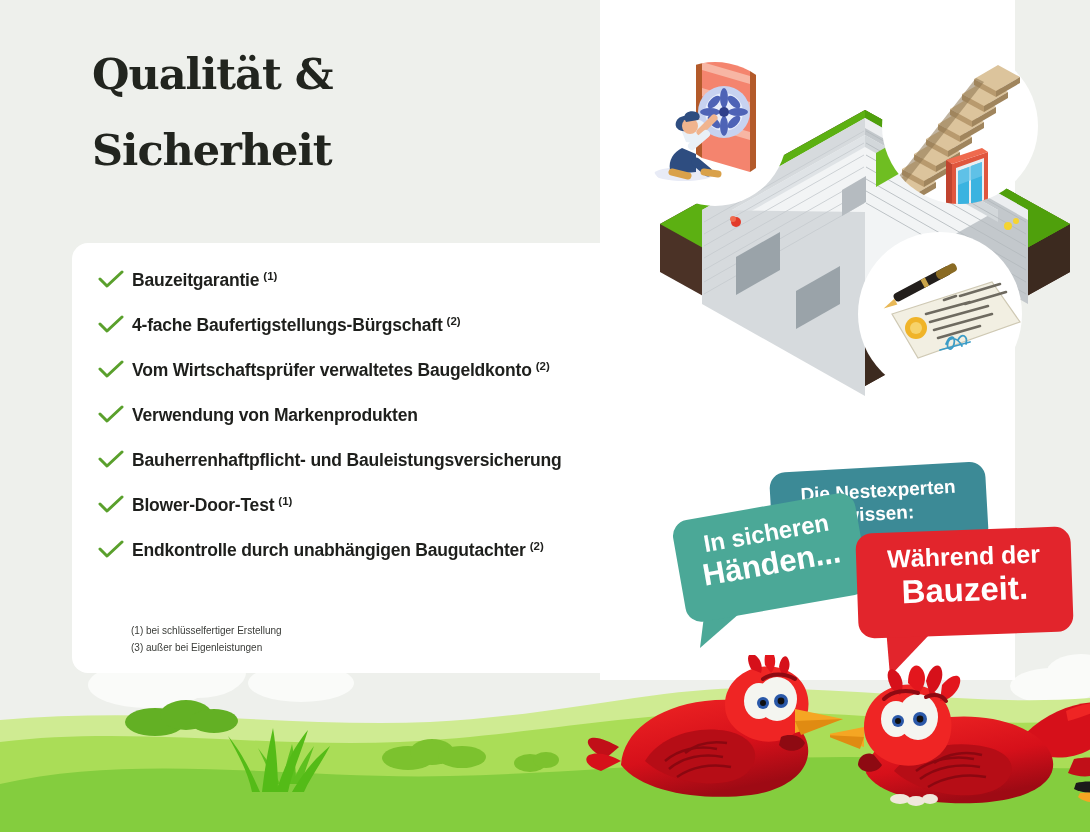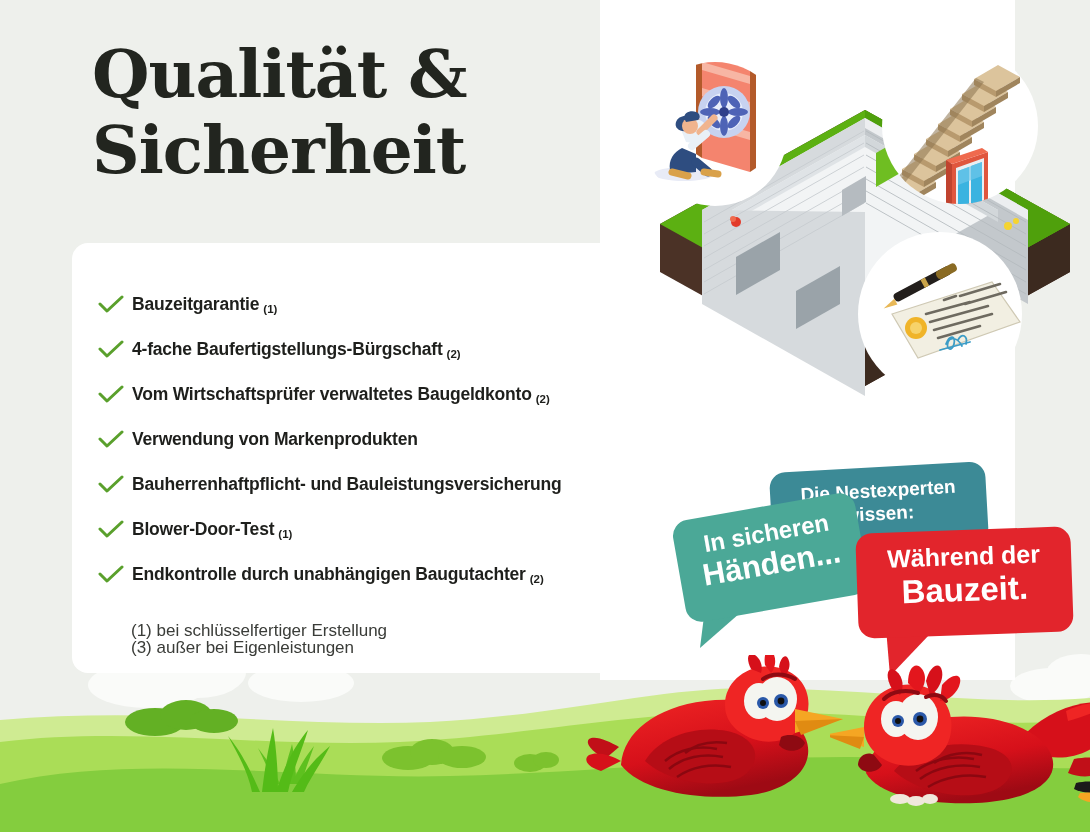--- a/index.html
+++ b/index.html
@@ -30,40 +30,40 @@
     position:absolute; left:600px; top:0px; width:415px; height:680px;
     background:#ffffff;
     border-top-right-radius:0px;
   }
 
   
   .title {
     position:absolute; left:92px; top:36px;
     font-family:"DejaVu Serif", serif;
     font-weight:bold;
-    font-size:66px;
+    font-size:43px;
     line-height:76px;
     color:#22251f;
     letter-spacing:-1px;
     white-space:pre-line;
   }
 
   
   .checklist { position:absolute; left:98px; top:270px; width:560px; }
-  .check-row { display:flex; align-items:flex-end; height:45px; }
+  .check-row { display:flex; align-items:flex-start; height:45px; }
   .check-icon { width:34px; flex:0 0 34px; display:flex; align-items:center; }
   .check-icon svg { display:block; }
   .check-label {
     font-size:17.5px; font-weight:bold; color:#1e1f1c;
     letter-spacing:-0.2px; white-space:nowrap;
   }
   .check-note { font-size:11.5px; font-weight:bold; color:#1e1f1c; margin-left:4px; vertical-align:1px;}
 
   .footnotes { position:absolute; left:131px; top:622px; }
-  .footnote { font-size:17px; color:#3a3c38; line-height:17px; }
+  .footnote { font-size:10px; color:#3a3c38; line-height:17px; }
 
   
   .illu { position:absolute; left:640px; top:14px; width:450px; height:400px; }
 
   
   .bubble { position:absolute; color:#ffffff; text-align:center; font-weight:bold; }
   .bubble-inner { position:relative; z-index:2; }
 
   .bub-teal-dark {
     left:771px; top:467px; width:216px; height:82px;

